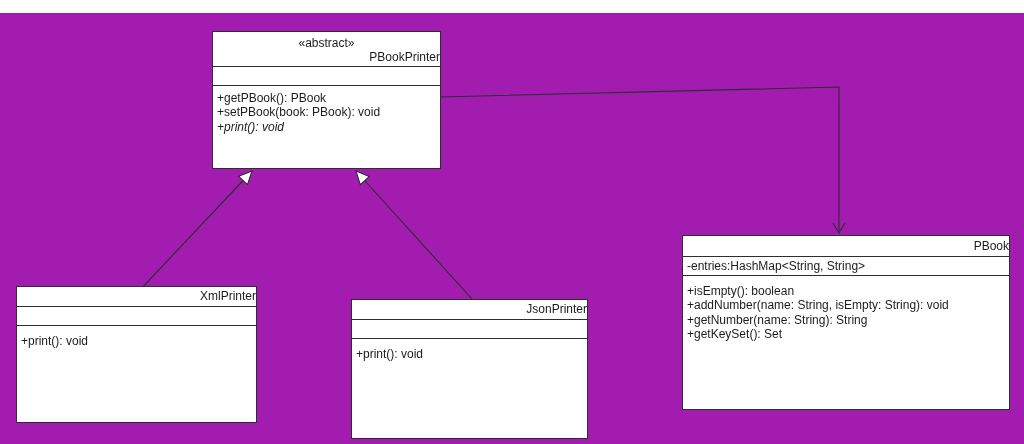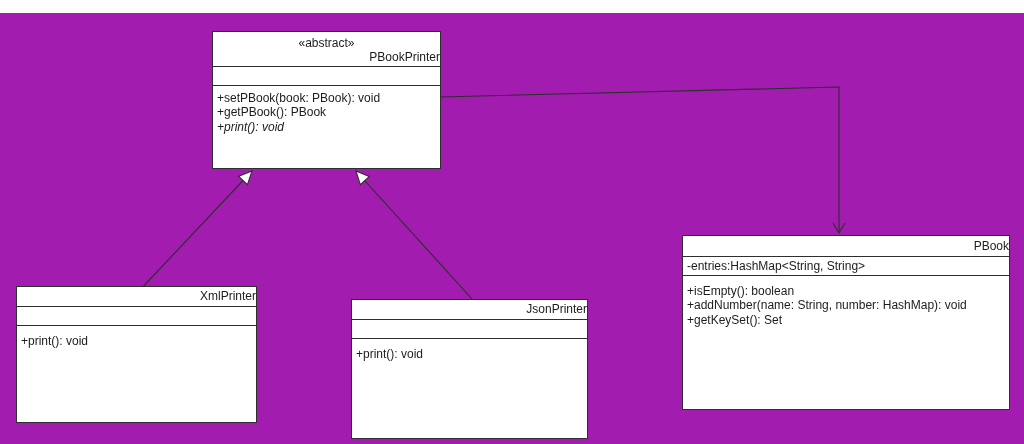--- a/index.html
+++ b/index.html
@@ -94,22 +94,22 @@
     </g>
   </svg>
 
   <div class="uml-class" id="cls-pbookprinter">
     <div class="uml-header">
       <div class="stereotype">«abstract»</div>
       <div class="class-name">PBookPrinter</div>
     </div>
     <div class="uml-attrs"></div>
     <div class="uml-methods">
+      <div class="member">+getPBook(): PBook</div>
       <div class="member">+setPBook(book: PBook): void</div>
-      <div class="member">+getPBook(): PBook</div>
       <div class="member italic">+print(): void</div>
     </div>
   </div>
 
   <div class="uml-class" id="cls-xmlprinter">
     <div class="uml-header">
       <div class="class-name">XmlPrinter</div>
     </div>
     <div class="uml-attrs"></div>
     <div class="uml-methods">
@@ -129,18 +129,19 @@
 
   <div class="uml-class" id="cls-pbook">
     <div class="uml-header">
       <div class="class-name">PBook</div>
     </div>
     <div class="uml-attrs">
       <div class="member">-entries:HashMap&lt;String, String&gt;</div>
     </div>
     <div class="uml-methods">
       <div class="member">+isEmpty(): boolean</div>
-      <div class="member">+addNumber(name: String, number: HashMap): void</div>
+      <div class="member">+addNumber(name: String, isEmpty: String): void</div>
+      <div class="member">+getNumber(name: String): String</div>
       <div class="member">+getKeySet(): Set</div>
     </div>
   </div>
 
 </div>
 
 </body></html>

